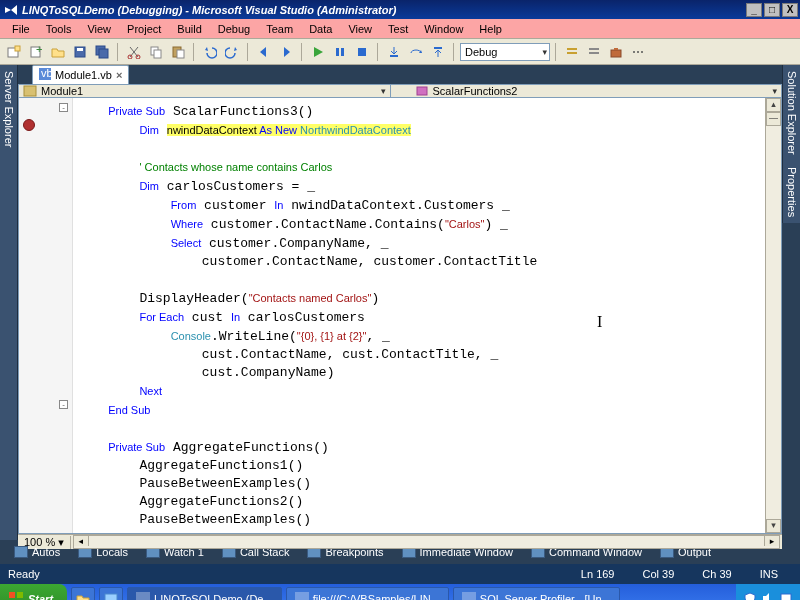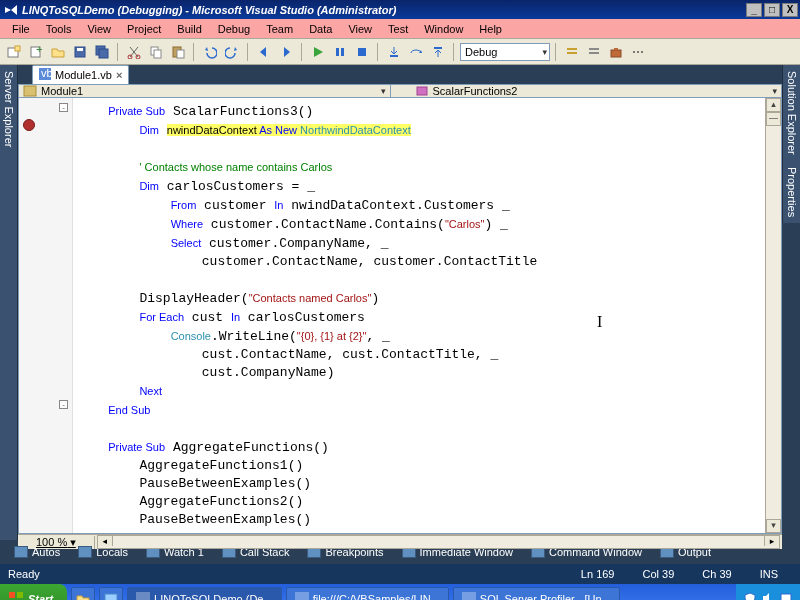--- a/index.html
+++ b/index.html
@@ -56,21 +56,21 @@
 .c { color:#008000; }
 .hl { background:#ffff66; }
 .vbar { width:16px; background:#ece9d8; border-left:1px solid #aca899; display:flex; flex-direction:column; }
 .vbar .arrow { height:14px; text-align:center; font-size:9px; color:#444; background:#ece9d8; border:1px solid #aca899;}
 .vbar .track { flex:1; background:#f0ede0; }
 
 .cursor-I { position:absolute; font-family:serif; font-size:16px; color:#000; }
 
 
 .zoom-row { height:18px; display:flex; align-items:center; background:#ece9d8; border-top:1px solid #aca899; }
-.zoom-row .zoom { padding:0 18px; border-right:1px solid #aca899;text-decoration:underline; }
+.zoom-row .zoom { padding:0 6px; border-right:1px solid #aca899; }
 .zoom-row .hscroll { flex:1; height:14px; background:#f0ede0; border:1px solid #aca899; margin:0 2px; position:relative; }
 .zoom-row .hscroll::before { content:"◂"; position:absolute; left:0; width:14px; text-align:center; background:#ece9d8; border-right:1px solid #aca899; font-size:9px;}
 .zoom-row .hscroll::after { content:"▸"; position:absolute; right:0; width:14px; text-align:center; background:#ece9d8; border-left:1px solid #aca899; font-size:9px;}
 
 
 .bottom-tabs { height:24px; background:#2a3f56; display:flex; align-items:center; padding:0 6px; gap:2px; }
 .bottom-tab { color:#fff; padding:3px 8px; display:flex; align-items:center; gap:4px; cursor:pointer; }
 .bottom-tab .ico { width:14px; height:12px; background:#6090c0; border:1px solid #3a5a80;}
 
 

